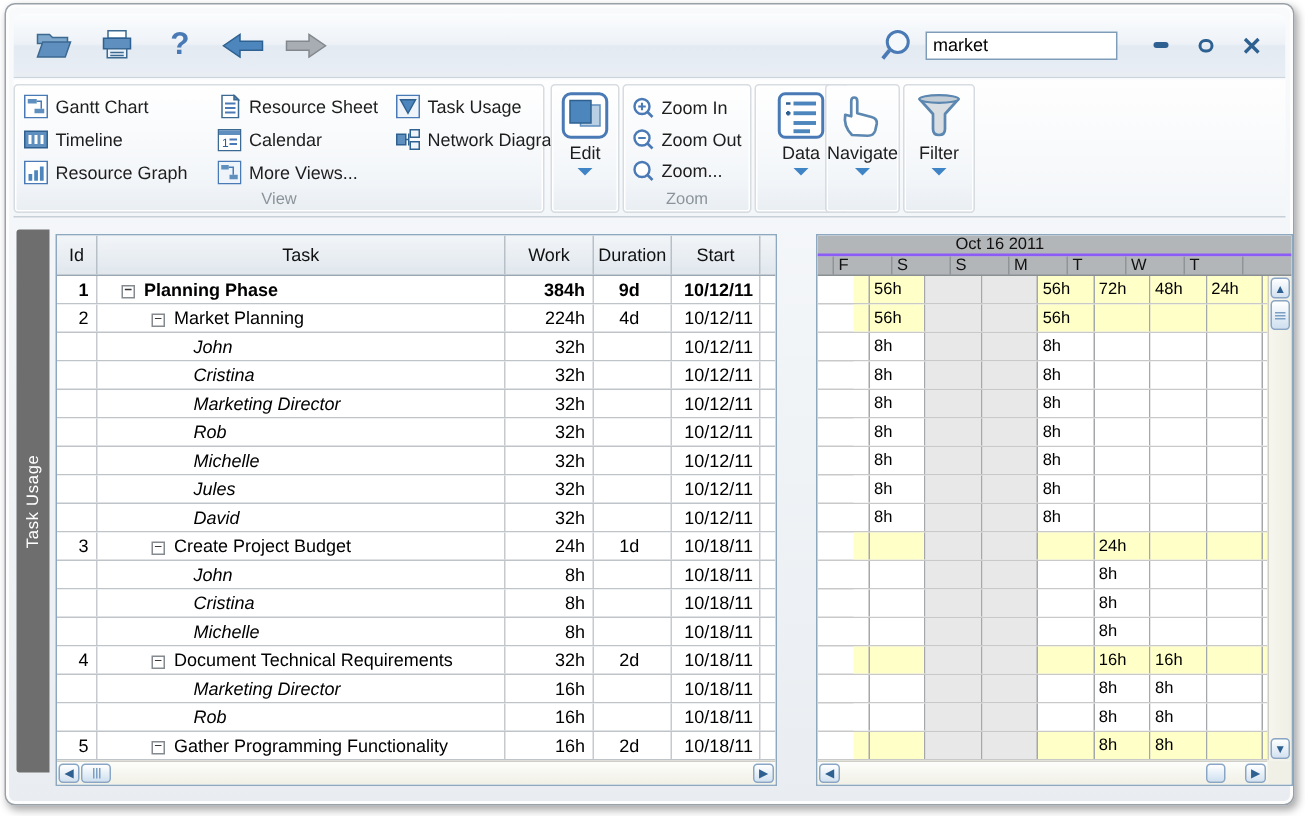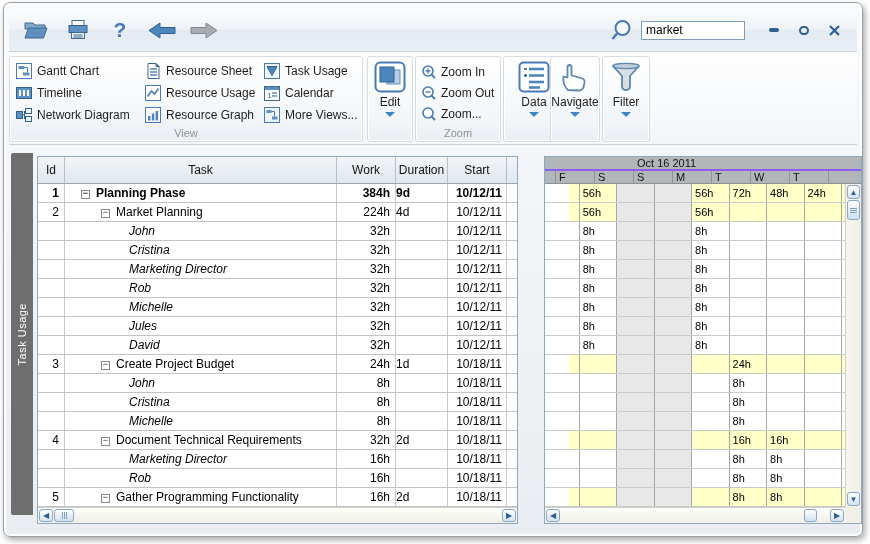--- a/index.html
+++ b/index.html
@@ -12,21 +12,21 @@
   
   .toolbar{position:absolute;left:5px;top:6px;width:848px;height:43px;
     border-radius:6px 6px 0 0;border-bottom:1px solid #ccd4dc;
     background:linear-gradient(#fbfdfe 0%,#eef2f7 48%,#e3eaf2 52%,#e9eef5 100%);
     display:flex;align-items:center;}
   .tb-icon{width:30px;height:26px;margin-left:12px;display:flex;align-items:center;justify-content:center;}
   .tb-icon svg{display:block;}
   .help-glyph{font-size:21px;font-weight:bold;color:#4a7ab5;line-height:22px;}
   .tb-spacer{flex:1;}
   .search-wrap{display:flex;align-items:center;}
-  .search-input{width:104px;height:19px;border:1px solid #7f9db9;font:12px "Liberation Sans",sans-serif;
+  .search-input{width:128px;height:19px;border:1px solid #7f9db9;font:12px "Liberation Sans",sans-serif;
     padding:1px 4px;background:#fff;margin-left:8px;}
   .win-controls{display:flex;align-items:center;margin:0 16px 0 22px;gap:16px;}
   .wc{width:14px;height:14px;display:flex;align-items:center;justify-content:center;cursor:default;}
   .wc-min{width:10px;height:4px;background:#2e6191;border-radius:2px;}
   .wc-max{width:10px;height:9px;border:2.5px solid #2e6191;border-radius:5px;}
   
   .ribbon{position:absolute;left:5px;top:50px;width:848px;height:92px;
     background:linear-gradient(#fefefe,#f3f6f9);border-bottom:1px solid #c7cfd7;}
   .rgroup{position:absolute;top:3px;height:86px;border:1px solid #d7dce1;border-radius:3px;
     background:linear-gradient(#ffffff,#f3f6f9 72%,#e9eef3);box-shadow:inset 0 0 0 1px #ffffff;}
@@ -63,21 +63,21 @@
   .c-task{width:272px;}
   .c-work{width:59px;}
   .c-dur{width:52px;}
   .c-start{width:59px;}
   .c-fill{flex:1;border-right:none !important;}
   .tbody{position:absolute;top:27px;left:0;right:0;bottom:16px;overflow:hidden;font-size:12px;}
   .trow{display:flex;height:19px;border-bottom:1px solid #bfc4c9;background:#fff;}
   .trow>div{border-right:1px solid #c6cacf;line-height:18px;overflow:hidden;white-space:nowrap;}
   .trow .c-id{text-align:right;padding-right:5px;}
   .trow .c-work{text-align:right;padding-right:5px;}
-  .trow .c-dur{text-align:left;padding-right:4px;}
+  .trow .c-dur{text-align:center;padding-right:4px;}
   .trow .c-start{text-align:right;padding-right:4px;}
   .trow.bold{font-weight:bold;}
   .t-lvl0{padding-left:16px;}
   .t-lvl1{padding-left:36px;}
   .t-res{padding-left:64px;font-style:italic;}
   .exp{display:inline-block;width:9px;height:9px;border:1px solid #848a90;background:#fff;
     margin-right:6px;position:relative;top:0px;line-height:7px;font-size:9px;text-align:center;color:#333;}
   .exp::before{content:"−";position:relative;top:-1px;}
   
   .mon-row{height:14px;background:#b3b6b8;border-bottom:2px solid #8b5cf6;font-size:11px;color:#111;
@@ -206,27 +206,20 @@
           <svg width="16" height="16" viewBox="0 0 16 16">
             <rect x="0.5" y="2.5" width="15" height="11" fill="#5e8fbe" stroke="#2e6191"></rect>
             <rect x="3" y="5" width="2" height="6" fill="#fff"></rect>
             <rect x="7" y="5" width="2" height="6" fill="#fff"></rect>
             <rect x="11" y="5" width="2" height="6" fill="#fff"></rect>
           </svg>
           <span>Timeline</span>
         </div>
         <div class="view-item">
           <svg width="16" height="16" viewBox="0 0 16 16">
-            <rect x="0.5" y="0.5" width="15" height="15" fill="#fff" stroke="#4a7ab5"></rect>
-            <polyline points="2.5,11.5 6.5,6 9.5,9 13.5,3.5" fill="none" stroke="#4a7ab5" stroke-width="1.6"></polyline>
-          </svg>
-          <span>Resource Usage</span>
-        </div>
-        <div class="view-item">
-          <svg width="16" height="16" viewBox="0 0 16 16">
             <rect x="0.5" y="1.5" width="15" height="14" fill="#fff" stroke="#3c6992"></rect>
             <rect x="1" y="2" width="14" height="3" fill="#5e8fbe"></rect>
             <text x="3" y="13" font-size="8" fill="#2e6191" font-family="sans-serif">1</text>
             <line x1="8" y1="8" x2="13" y2="8" stroke="#4a7ab5" stroke-width="1.3"></line>
             <line x1="8" y1="11" x2="13" y2="11" stroke="#4a7ab5" stroke-width="1.3"></line>
           </svg>
           <span>Calendar</span>
         </div>
         <div class="view-item">
           <svg width="16" height="16" viewBox="0 0 16 16">

